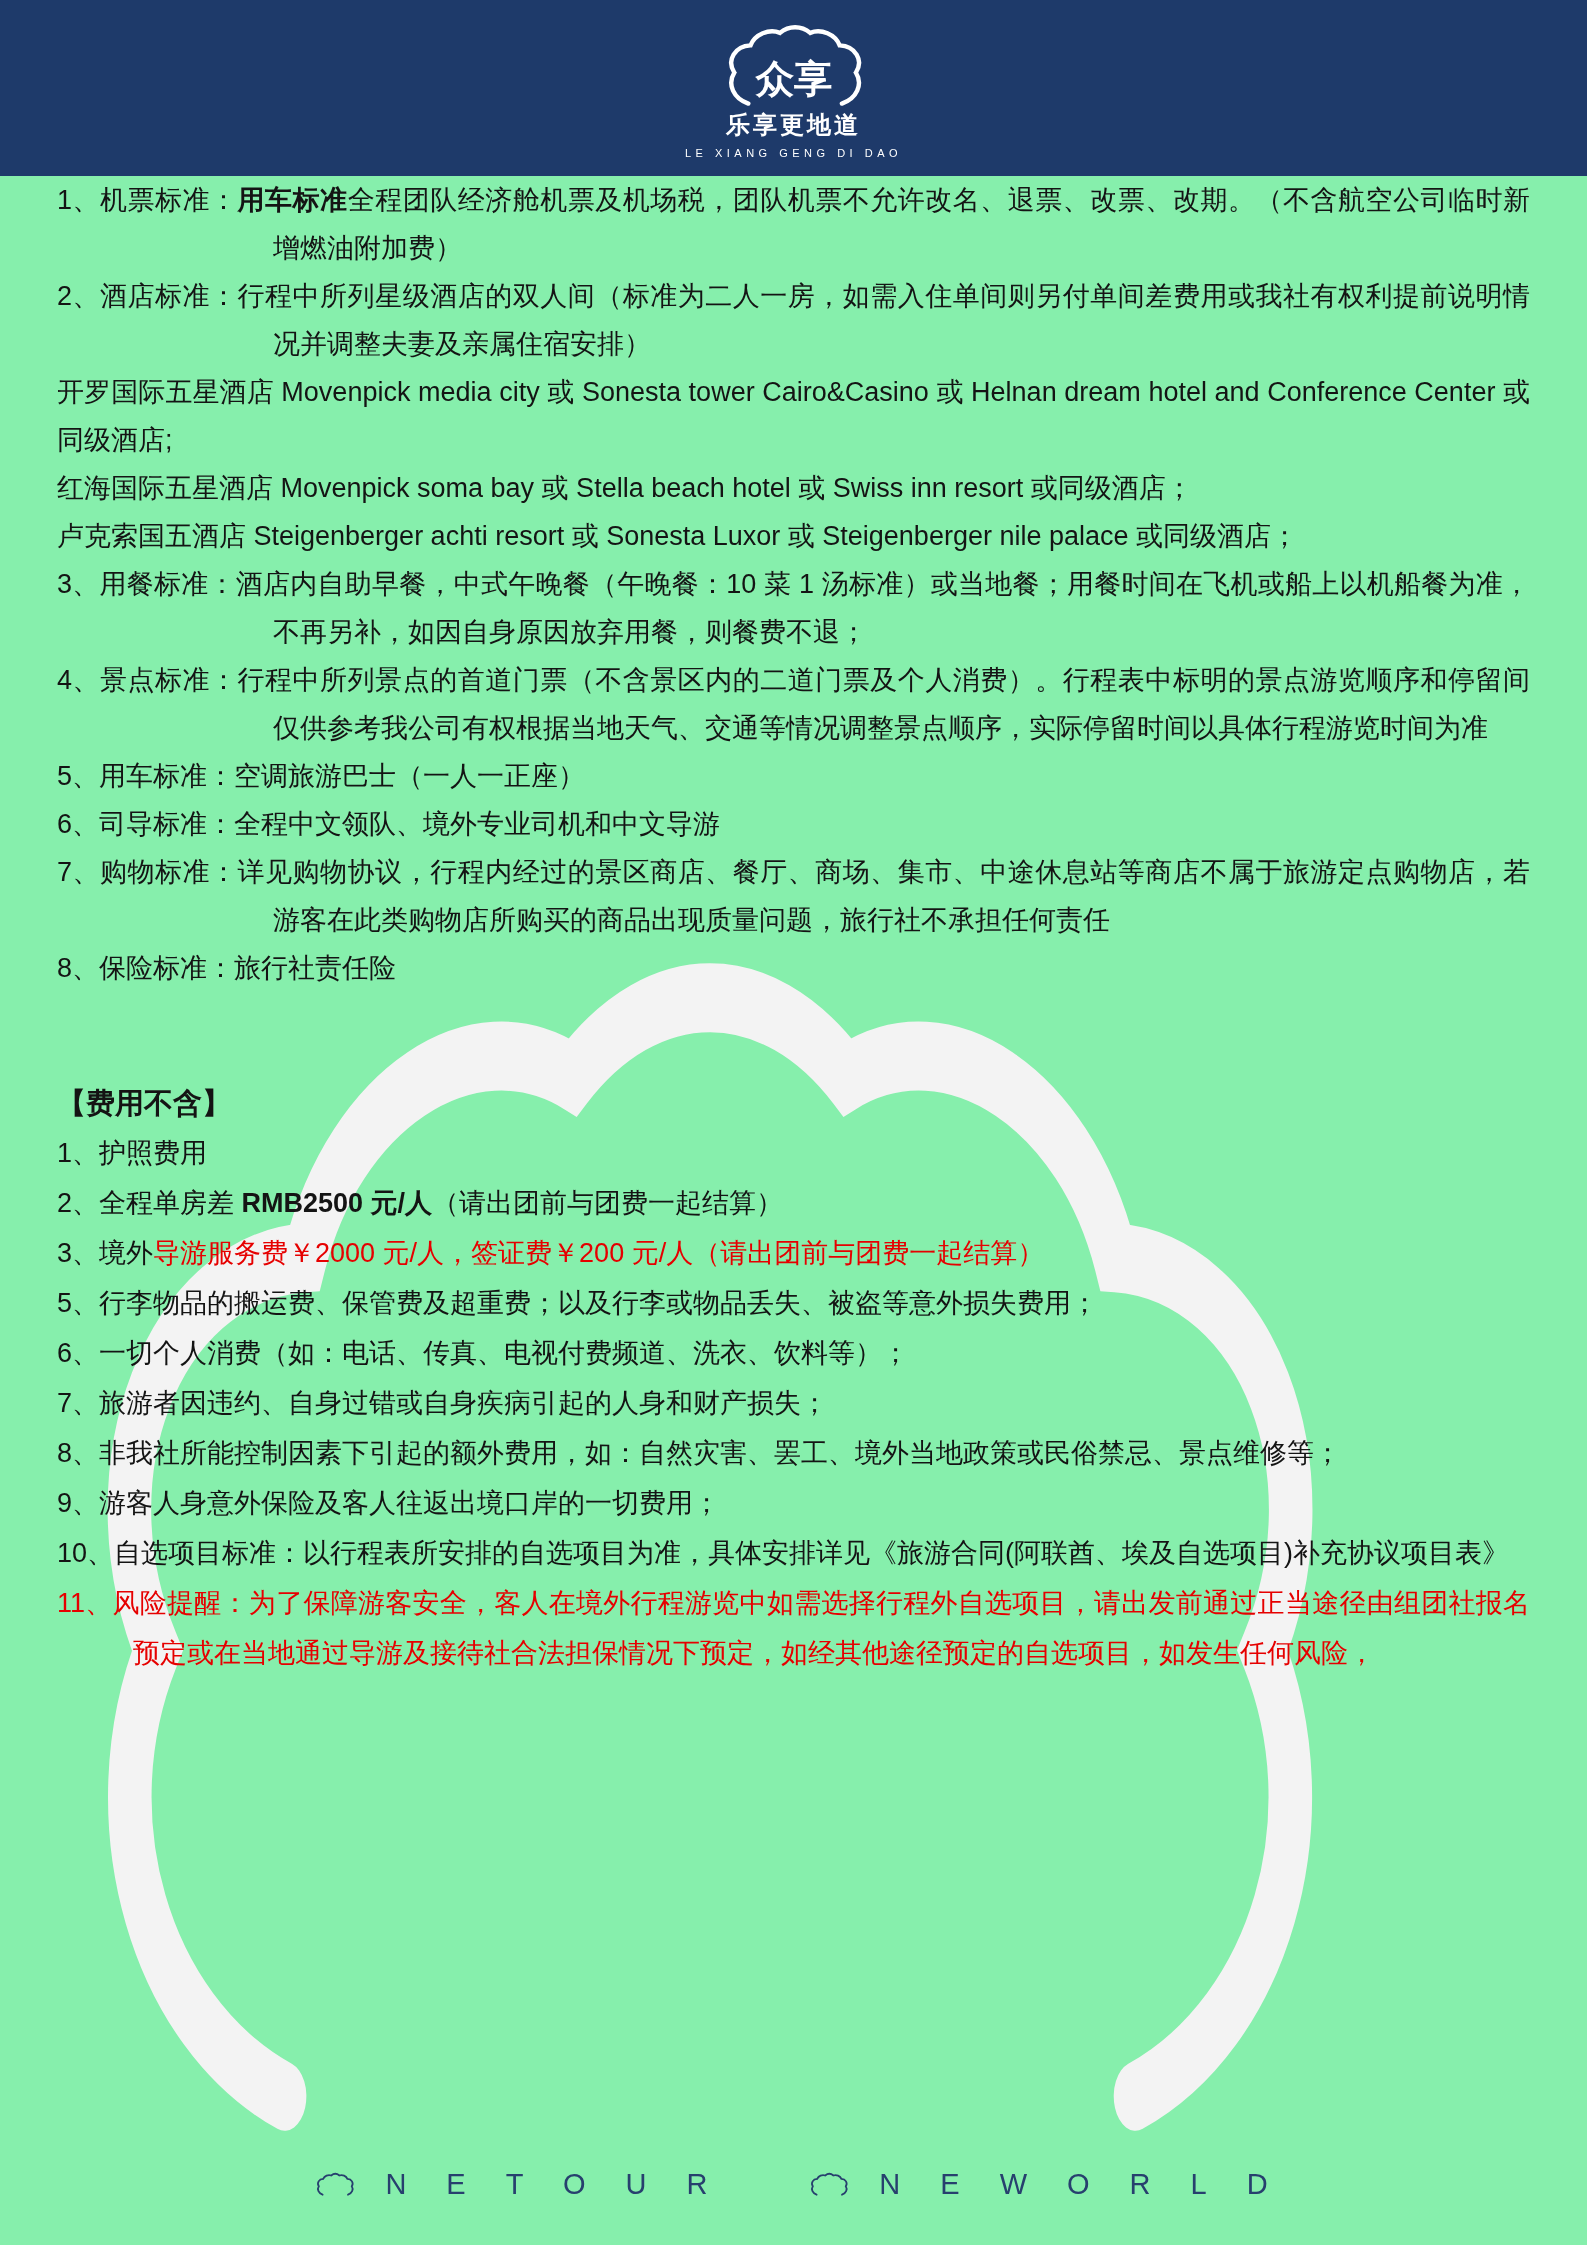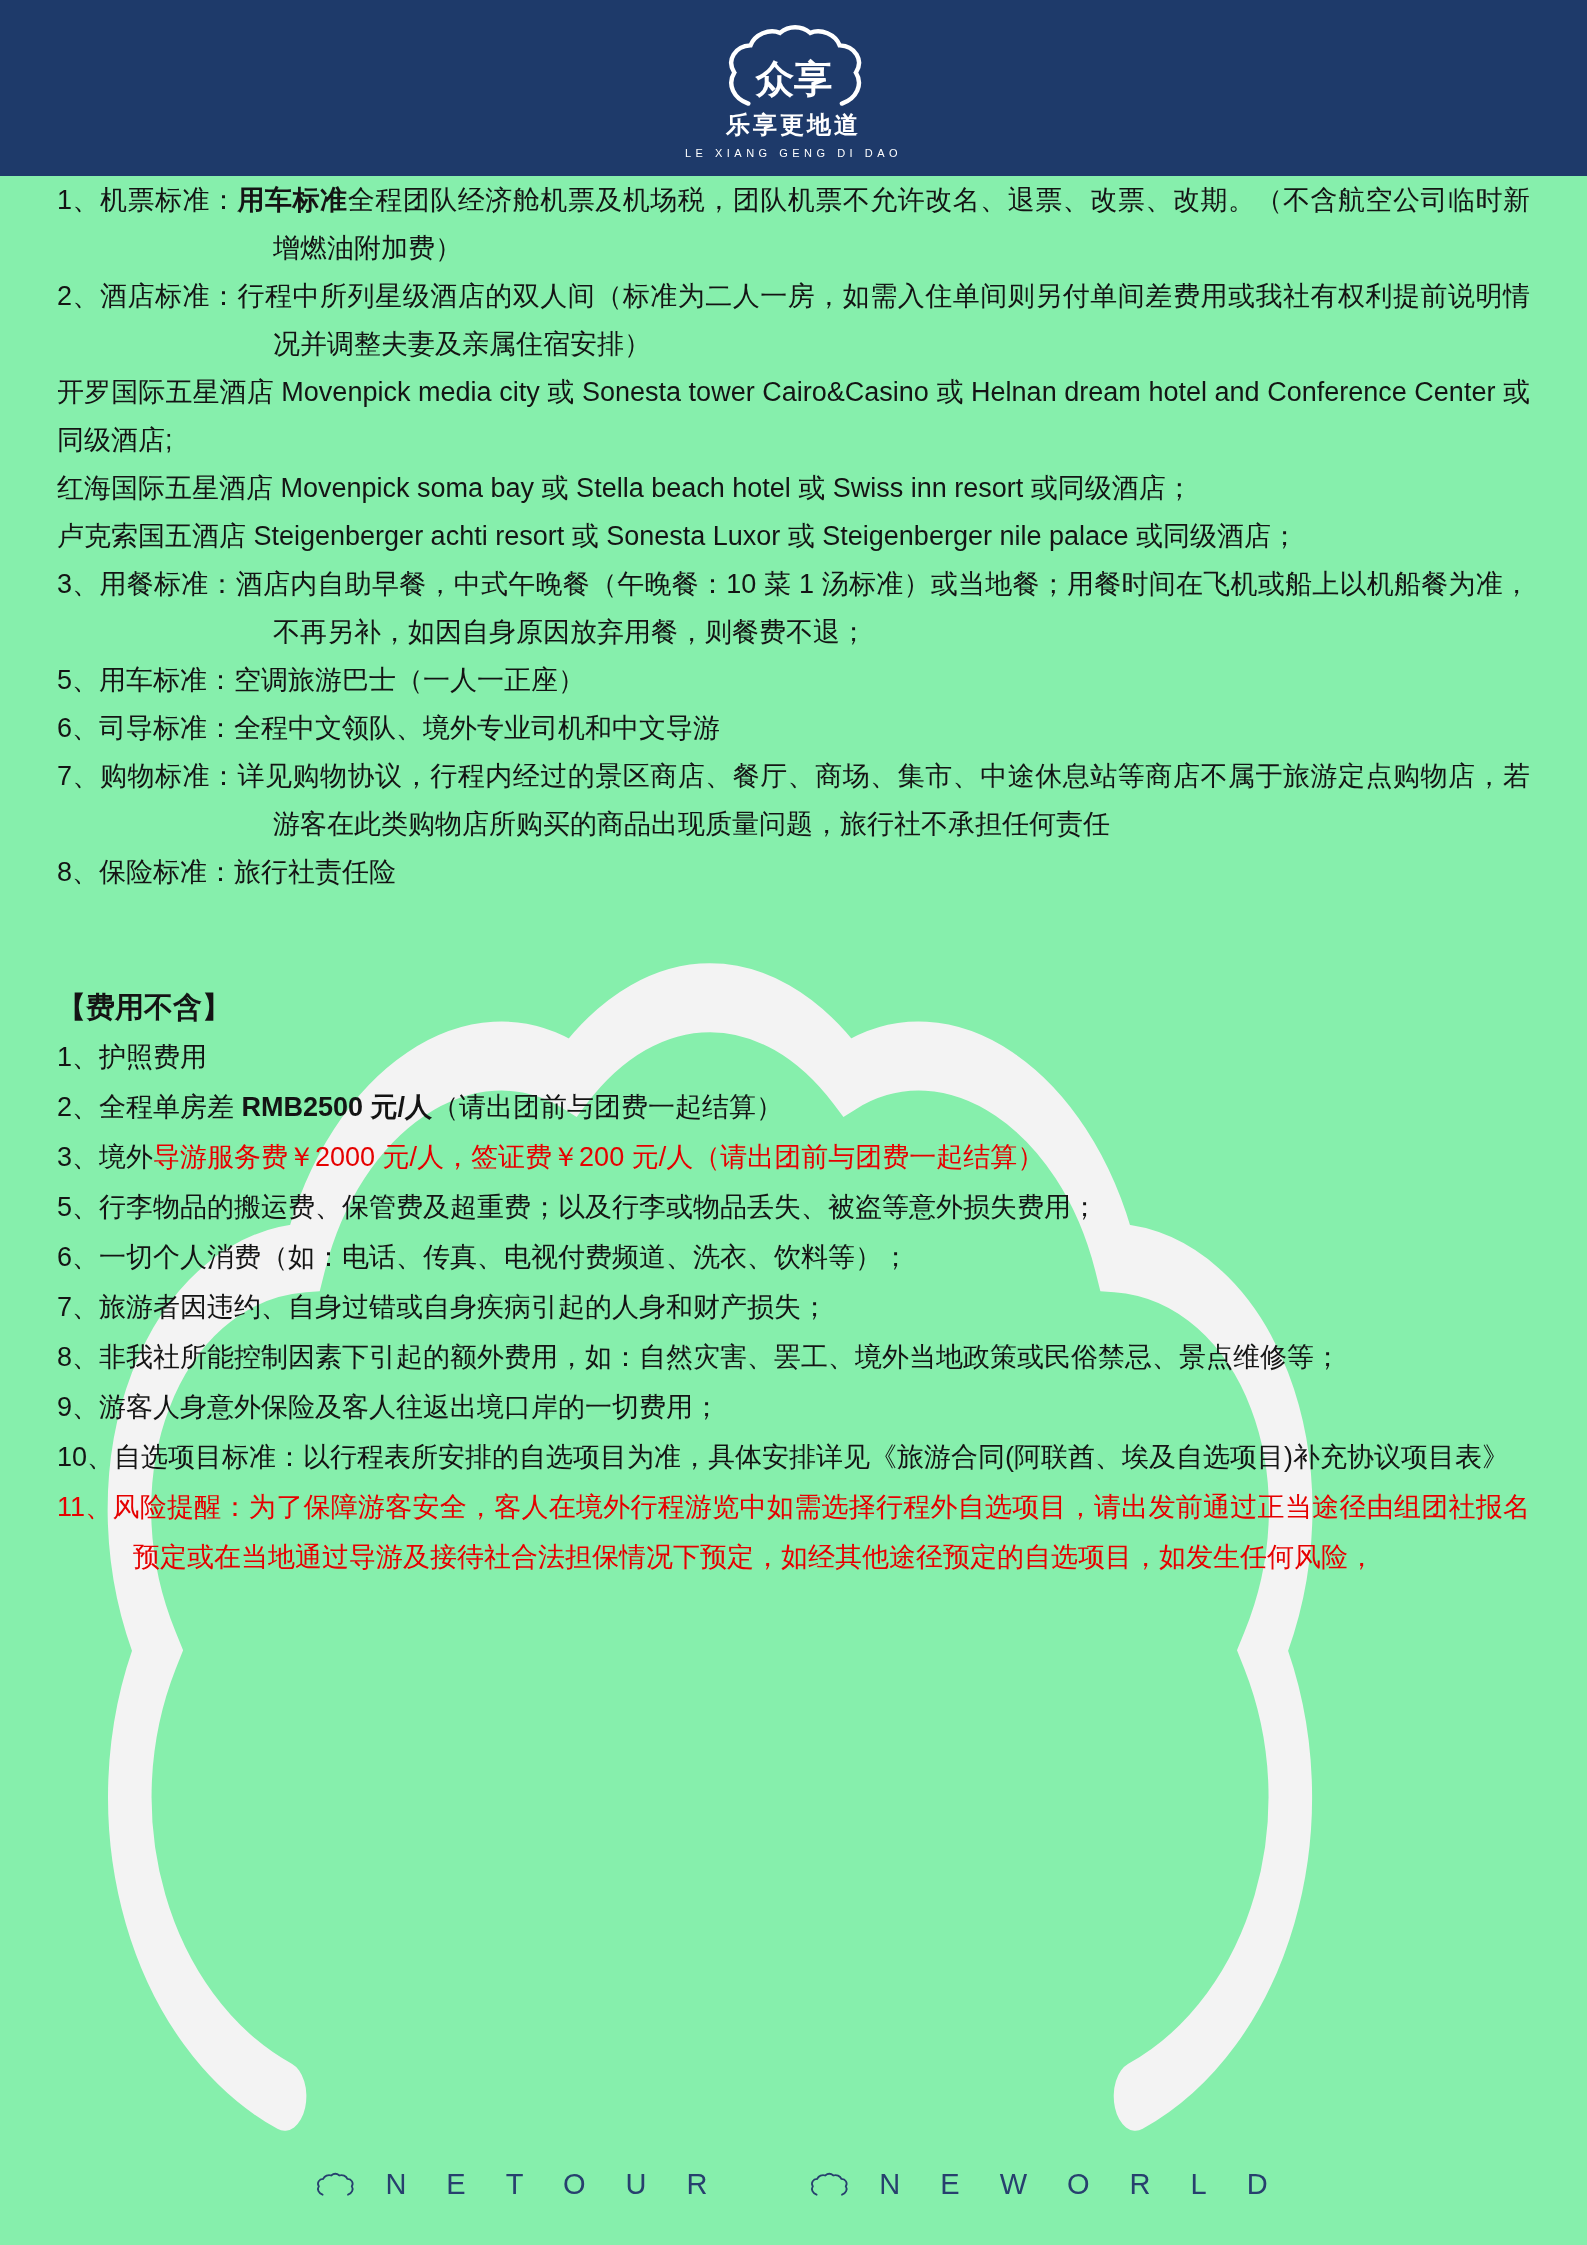--- a/index.html
+++ b/index.html
@@ -56,20 +56,21 @@
 
   <main class="content">
 
     <section class="svc">
       <p class="hang"><span>1、机票标准：</span><b>用车标准</b><span>全程团队经济舱机票及机场税，团队机票不允许改名、退票、改票、改期。（不含航空公司临时新增燃油附加费）</span></p>
       <p class="hang">2、酒店标准：行程中所列星级酒店的双人间（标准为二人一房，如需入住单间则另付单间差费用或我社有权利提前说明情况并调整夫妻及亲属住宿安排）</p>
       <p>开罗国际五星酒店 Movenpick media city 或 Sonesta tower Cairo&amp;Casino 或 Helnan dream hotel and Conference Center 或同级酒店;</p>
       <p>红海国际五星酒店 Movenpick soma bay 或 Stella beach hotel 或 Swiss inn resort 或同级酒店；</p>
       <p>卢克索国五酒店 Steigenberger achti resort 或 Sonesta Luxor 或 Steigenberger nile palace 或同级酒店；</p>
       <p class="hang">3、用餐标准：酒店内自助早餐，中式午晚餐（午晚餐：10 菜 1 汤标准）或当地餐；用餐时间在飞机或船上以机船餐为准，不再另补，如因自身原因放弃用餐，则餐费不退；</p>
+      <p class="hang">4、景点标准：行程中所列景点的首道门票（不含景区内的二道门票及个人消费）。行程表中标明的景点游览顺序和停留间仅供参考我公司有权根据当地天气、交通等情况调整景点顺序，实际停留时间以具体行程游览时间为准</p>
       <p class="hang">5、用车标准：空调旅游巴士（一人一正座）</p>
       <p class="hang">6、司导标准：全程中文领队、境外专业司机和中文导游</p>
       <p class="hang">7、购物标准：详见购物协议，行程内经过的景区商店、餐厅、商场、集市、中途休息站等商店不属于旅游定点购物店，若游客在此类购物店所购买的商品出现质量问题，旅行社不承担任何责任</p>
       <p class="hang">8、保险标准：旅行社责任险</p>
     </section>
 
     <section class="fees">
       <h2 class="sec-title">【费用不含】</h2>
       <p>1、护照费用</p>
       <p><span>2、全程单房差 </span><b>RMB2500 元/人</b><span>（请出团前与团费一起结算）</span></p>

